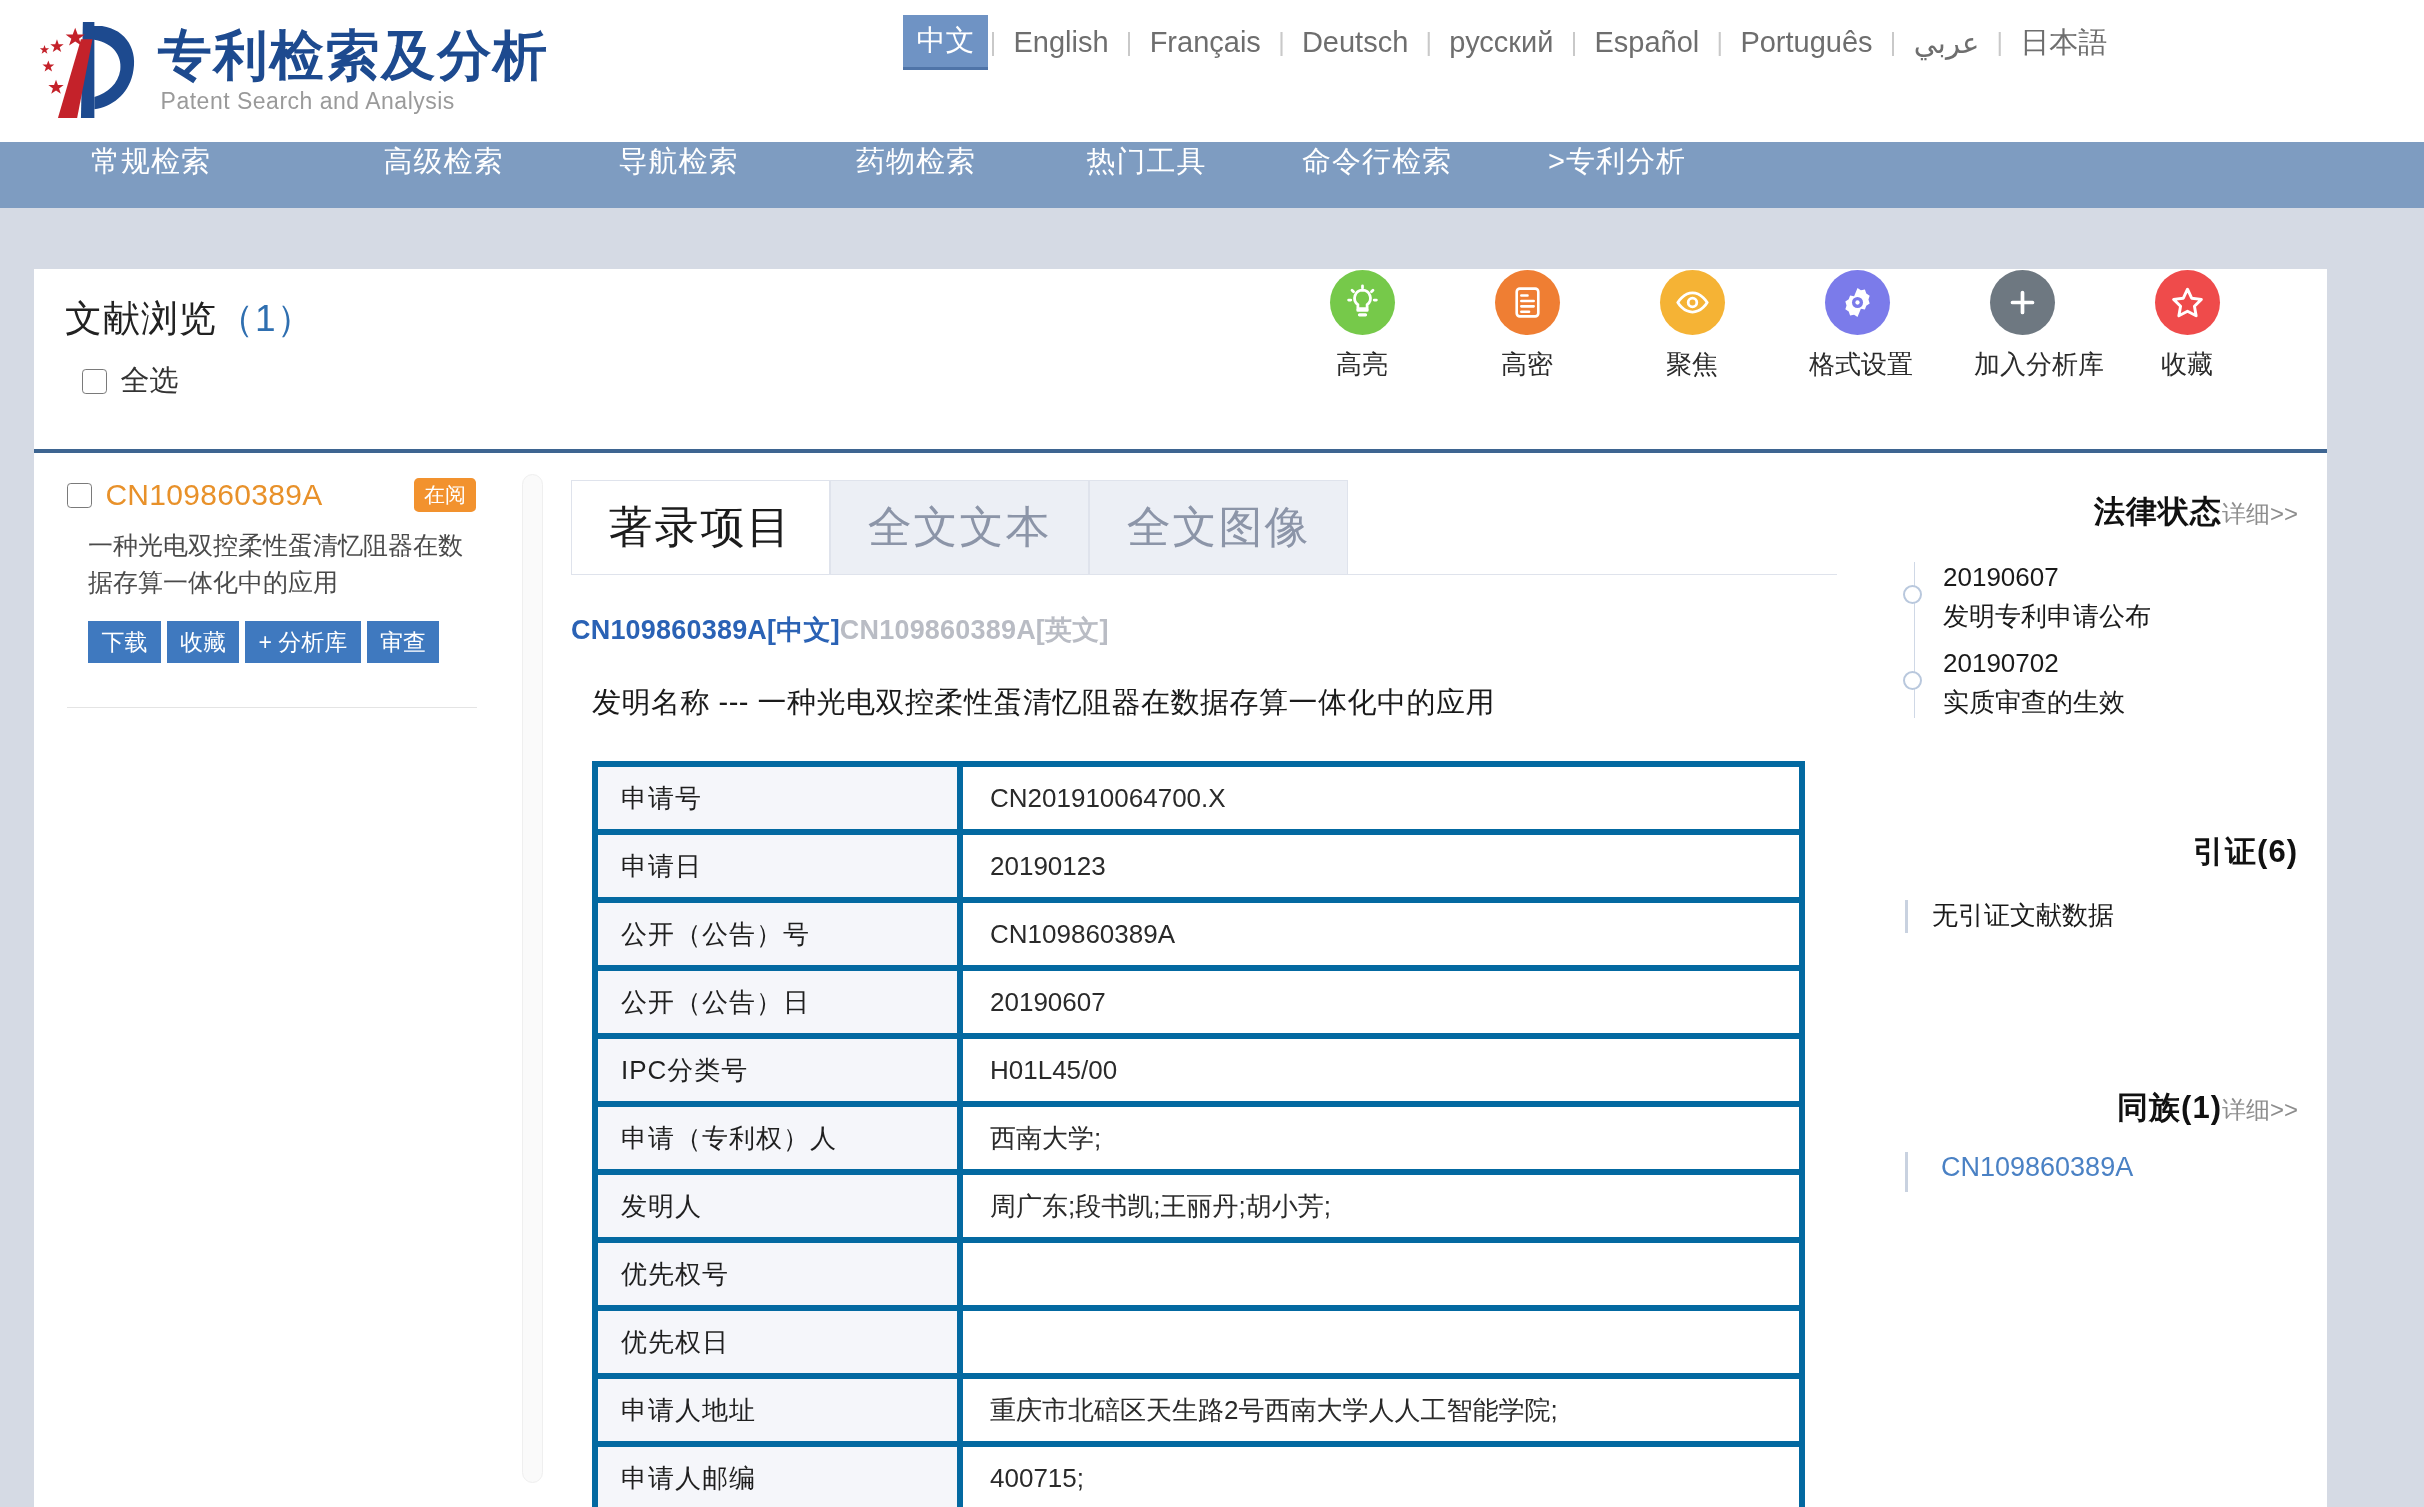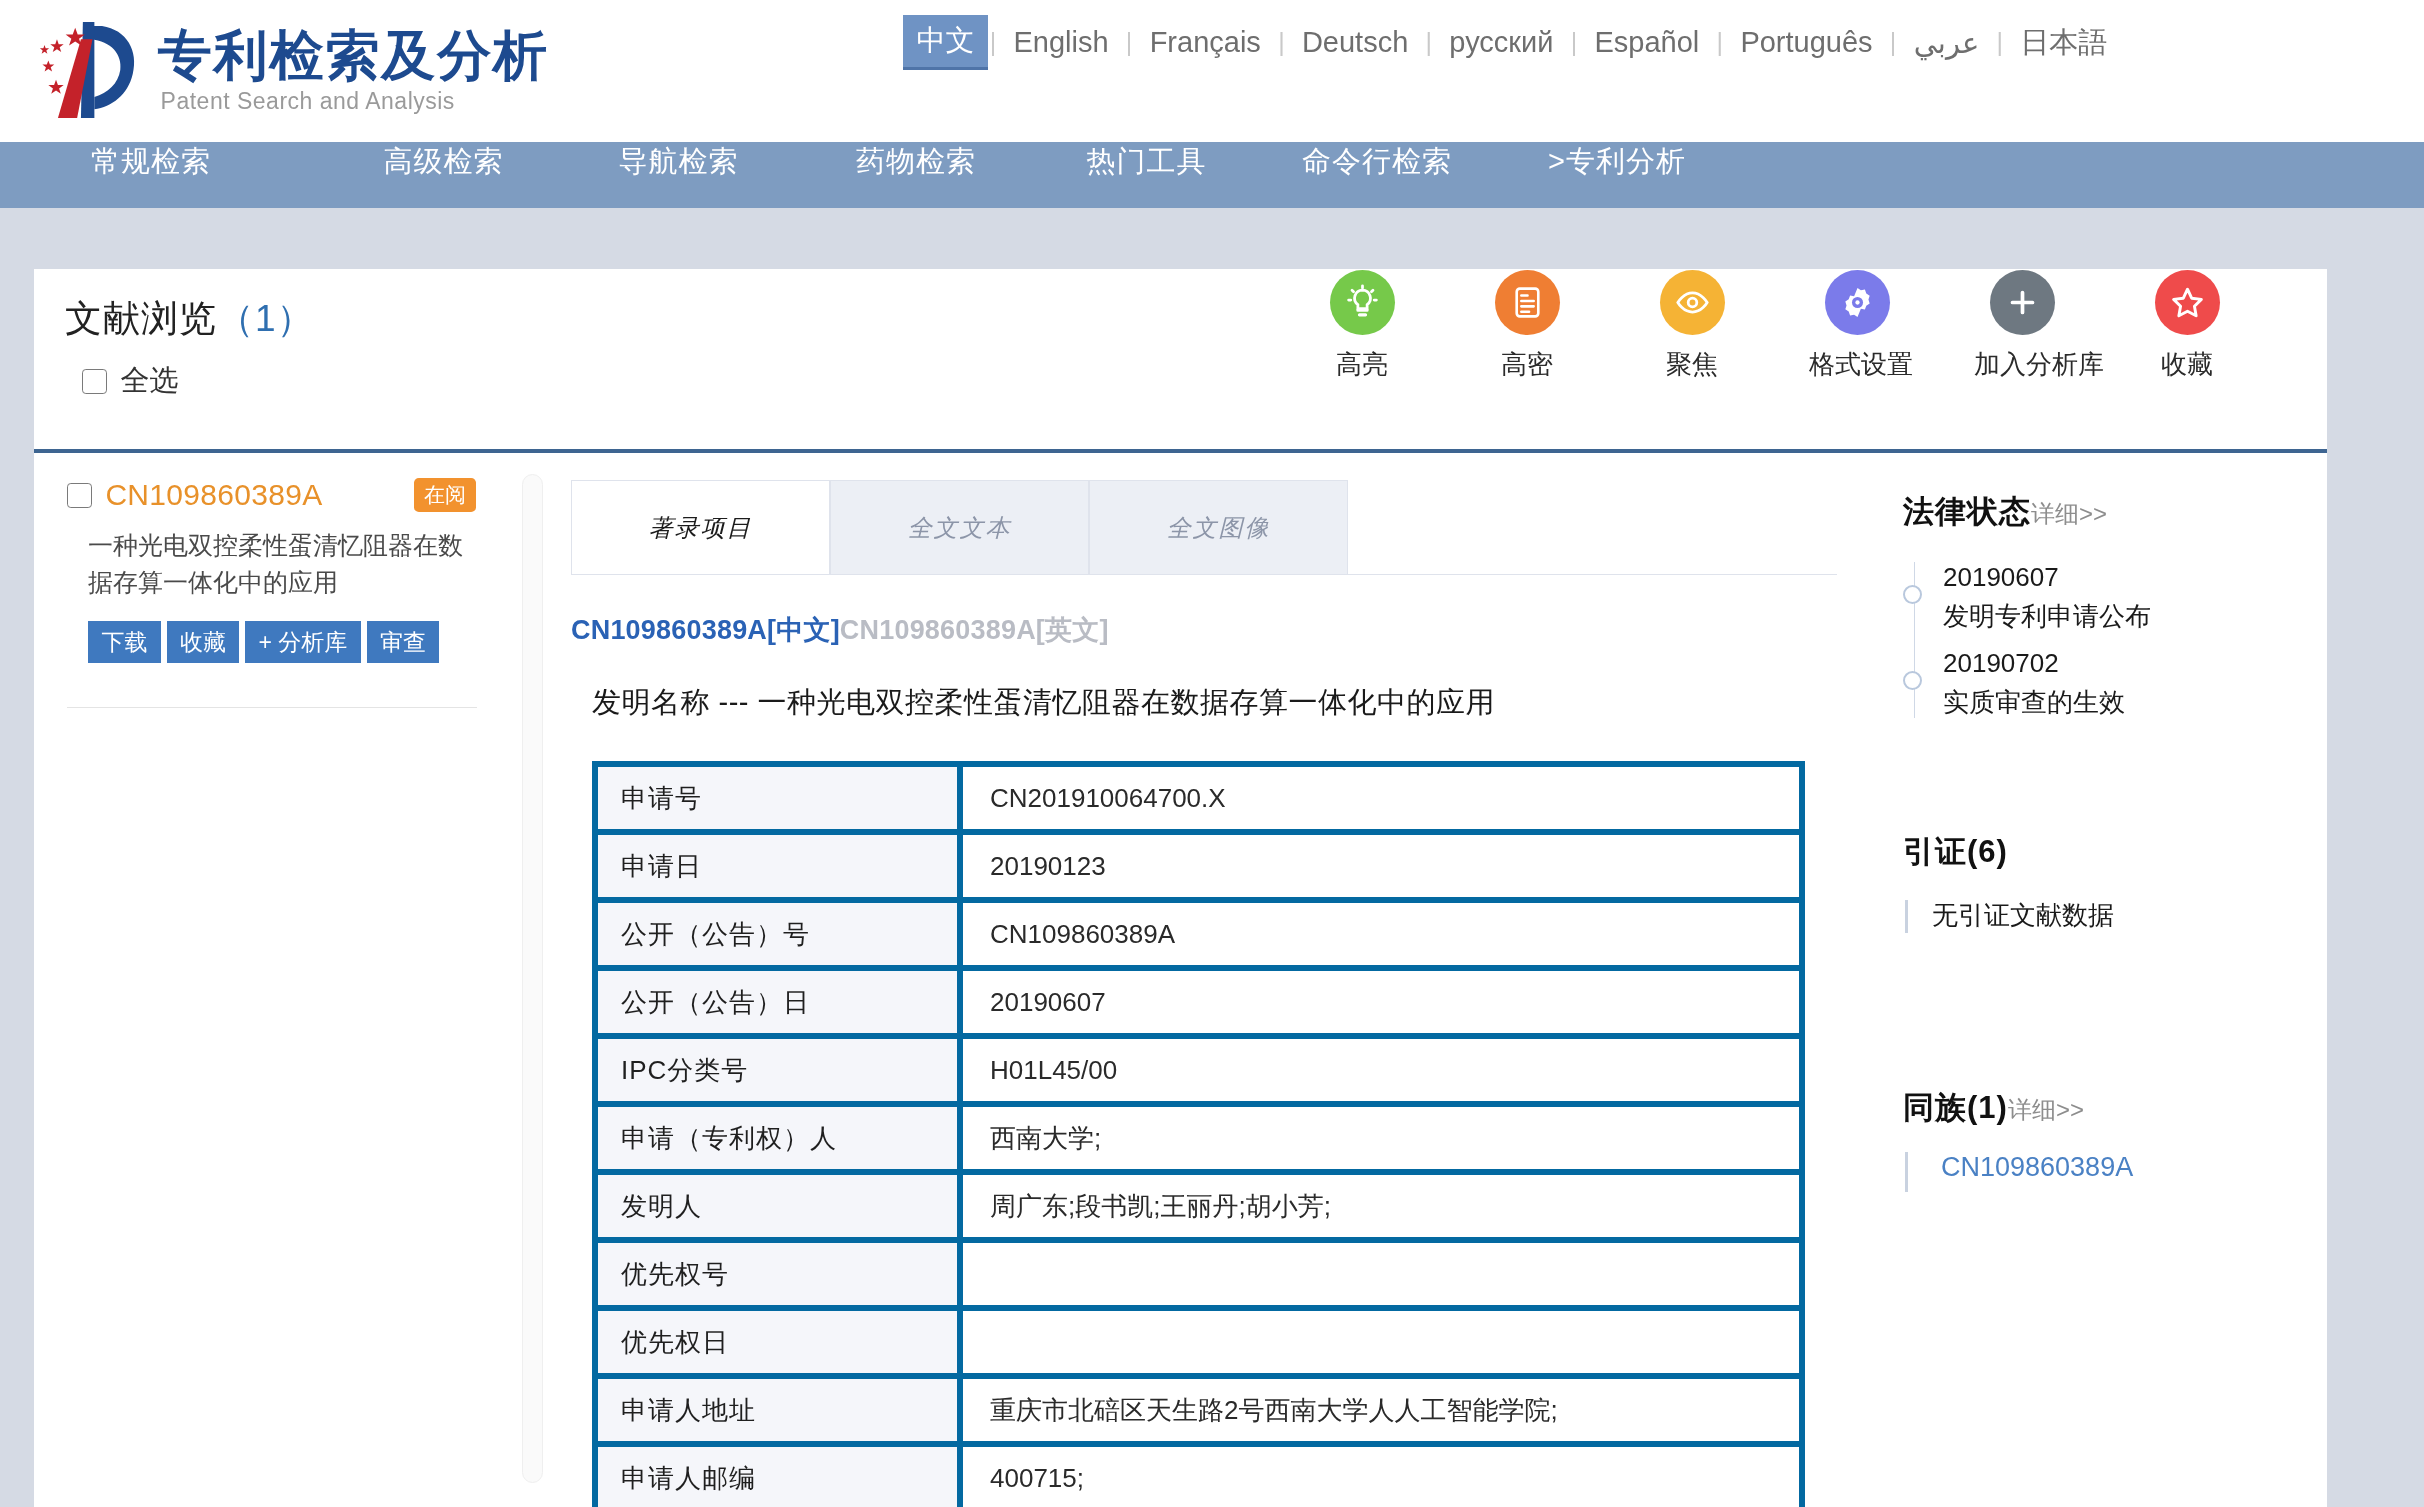--- a/index.html
+++ b/index.html
@@ -241,27 +241,26 @@
   }
 
   
   .tabs { display: flex; }
   .tab {
     height: 94px;
     min-width: 259px;
     display: flex;
     align-items: center;
     justify-content: center;
-    font-size: 24px;
+    font-size: 44px;
     border: 1px solid #dfe3ec;
     border-bottom: none;
     background: #eceff5;
     color: #8c95a8;
     letter-spacing: 1.9px;
-    font-style: italic;
   }
   .tab.active {
     background: #ffffff;
     color: #1c1c1c;
     border-color: #dfe3ec;
   }
   .tabs-rule {
     border-bottom: 1px solid #dfe3ec;
     margin-right: 38px;
   }
@@ -303,21 +302,21 @@
     color: #1f1f1f;
     letter-spacing: 1px;
   }
   .biblio td.v { background: #ffffff; padding-left: 27px; }
 
   
   .rs-block { margin-bottom: 9.6px; }
   .rs-head {
     display: flex;
     align-items: baseline;
-    justify-content: flex-start;
+    justify-content: flex-end;
   }
   .rs-title {
     font-size: 31px;
     font-weight: 700;
     color: #111;
     letter-spacing: 1px;
   }
   .rs-more {
     font-size: 24px;
     color: #8d8d8d;

